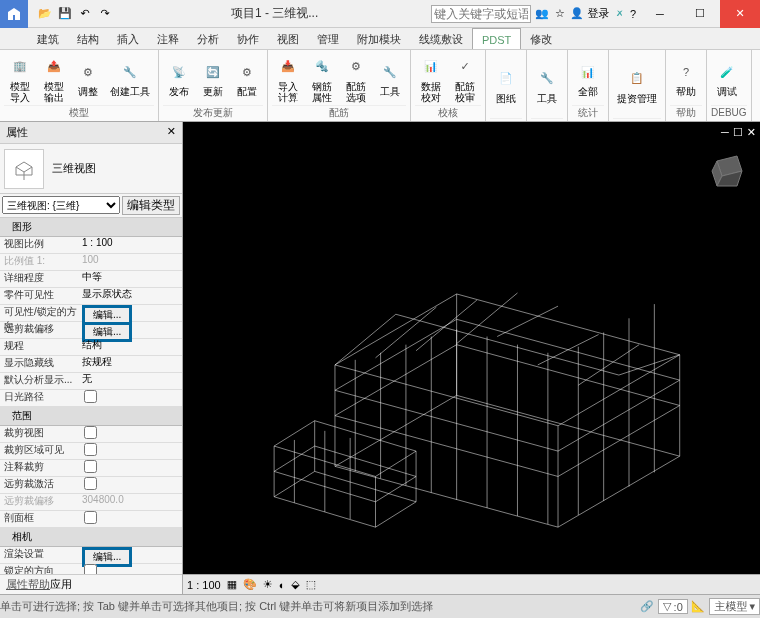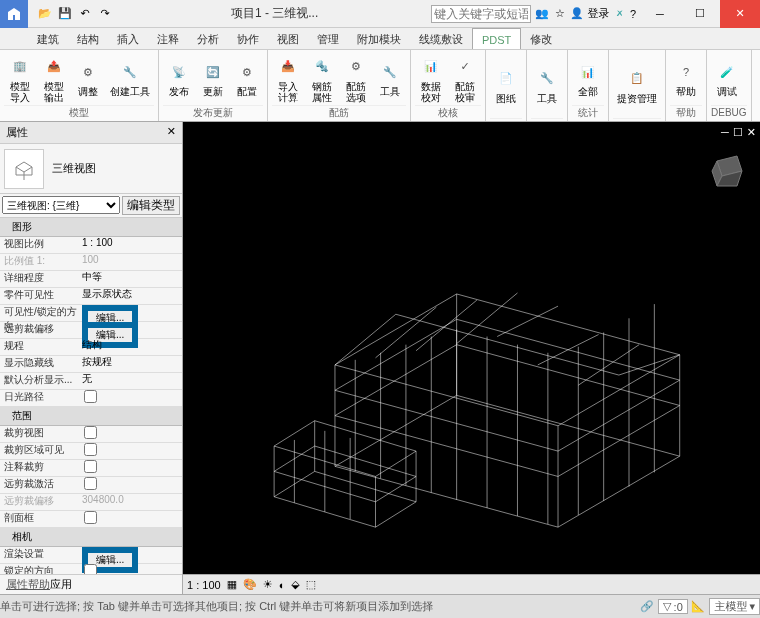--- a/index.html
+++ b/index.html
@@ -34,21 +34,21 @@
 .props-selector select{flex:1;font-size:10px;height:18px}
 .edit-type-btn{font-size:12px;padding:0 4px;border:1px solid #aaa;background:#eee;cursor:pointer}
 .props-table{flex:1;overflow-y:auto}
 .props-section{background:#ddd;padding:2px 12px;font-size:10px;border-bottom:1px solid #bbb}
 .props-row{display:flex;border-bottom:1px solid #ddd;height:17px;align-items:flex-start}
 .props-key{width:80px;padding-left:4px;font-size:10px;color:#333}
 .props-key.dim{color:#aaa}
 .props-val{flex:1;padding-left:2px;font-size:10px}
 .props-val input[type=text]{width:100%;border:none;font-size:10px;background:transparent}
 .props-val input[type=checkbox]{margin-left:2px}
-.props-val button{font-size:10px;padding:0 8px;border:6px solid #0369a1;background:#eee}
+.props-val button{font-size:10px;padding:0 8px;border:3px solid #0369a1;background:#eee}
 .props-footer{display:flex;padding:2px 6px;border-top:1px solid #ccc}
 .viewport{flex:1;background:#000;position:relative}
 .viewport-ctrl{position:absolute;top:4px;right:4px;display:flex;gap:4px;color:#fff}
 .viewcube{position:absolute;top:24px;right:8px;width:50px;height:50px}
 .wireframe{position:absolute;top:30px;left:10px;right:60px;bottom:30px}
 .view-toolbar{position:absolute;bottom:0;left:0;right:0;height:20px;background:#e8e8e8;display:flex;align-items:center;padding:0 4px;gap:6px;font-size:10px;border-top:1px solid #aaa}
 .statusbar{height:24px;background:#e0e0e0;display:flex;align-items:center;padding:0 0;font-size:10px;color:#555;border-top:1px solid #aaa}
 .status-right{margin-left:auto;display:flex;gap:4px;align-items:center}
 .filter{background:#fff;border:1px solid #aaa;padding:0 4px;display:flex;align-items:center;gap:2px}
 </style>

